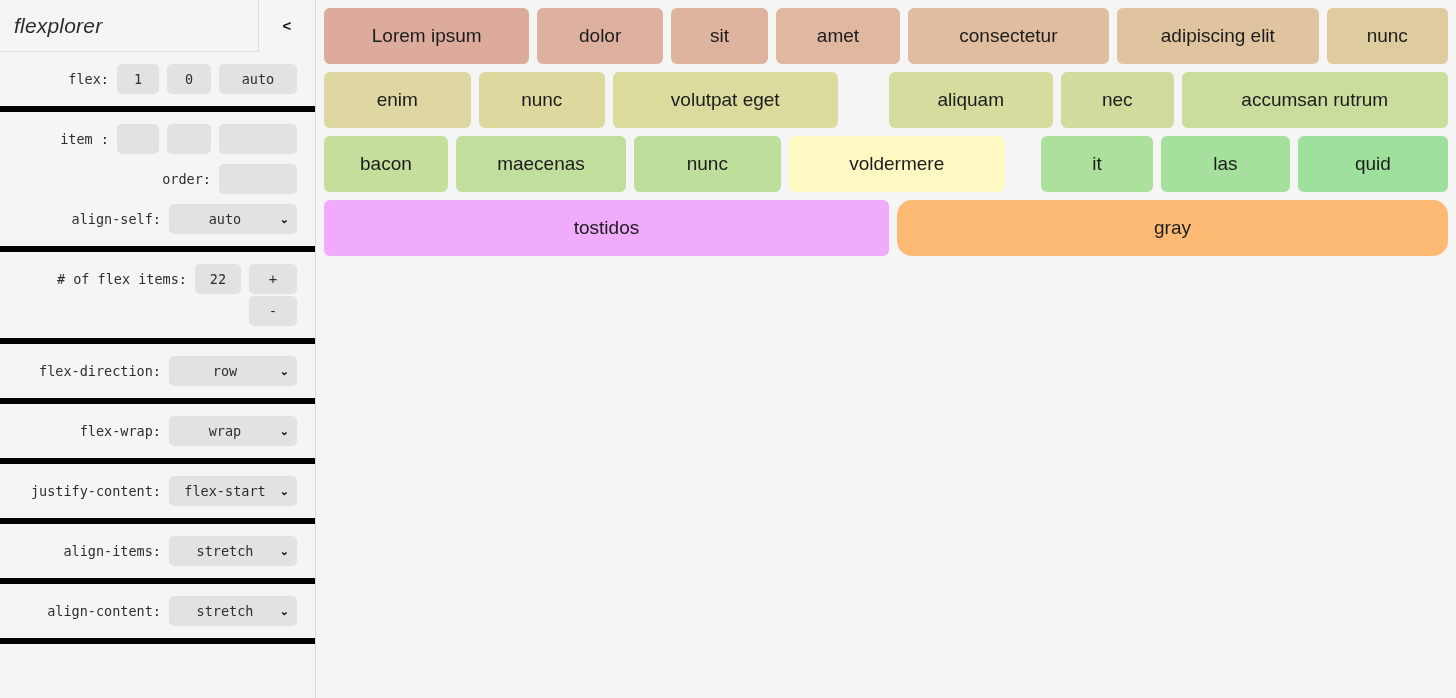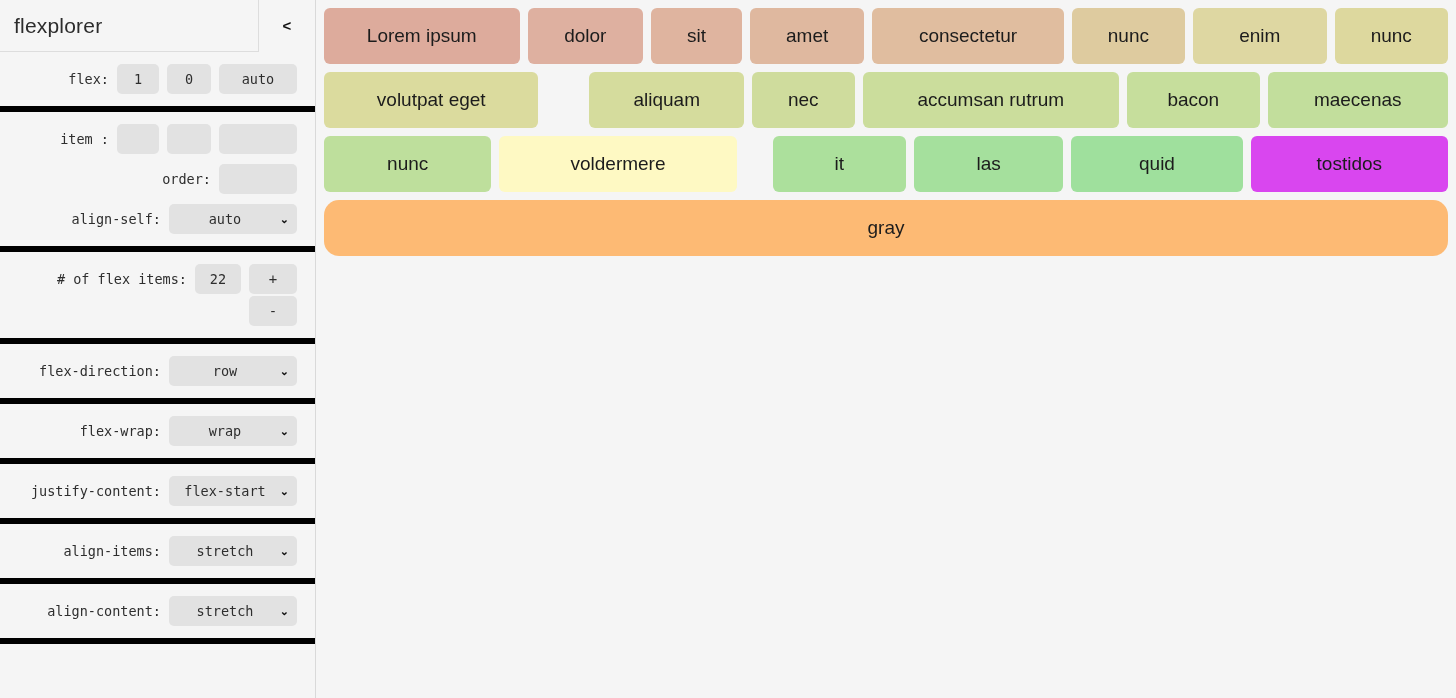--- a/index.html
+++ b/index.html
@@ -35,20 +35,21 @@
     align-items: center;
     border-bottom: 1px solid #dddddd;
   }
   .sb-title {
     flex: 1 1 auto;
     padding-left: 14px;
     font-size: 21px;
     color: #2c2c2c;
     font-family: "Liberation Sans", sans-serif;
     letter-spacing: .2px;
+    font-style: italic;
   }
   .sb-collapse {
     width: 57px;
     height: 52px;
     border-left: 1px solid #dddddd;
     display: flex;
     align-items: center;
     justify-content: center;
     cursor: pointer;
     font-size: 15px;
@@ -264,20 +265,23 @@
         </div>
         <div class="flex-item" style="background: rgb(223, 180, 159); flex-basis: 80px;">
           <span>sit</span>
         </div>
         <div class="flex-item" style="background: rgb(223, 184, 159); flex-basis: 106px;">
           <span>amet</span>
         </div>
         <div class="flex-item" style="background: rgb(224, 189, 159); flex-basis: 184px;">
           <span>consectetur</span>
         </div>
+        <div class="flex-item" style="background: rgb(224, 196, 159); flex-basis: 184px;">
+          <span>adipiscing elit</span>
+        </div>
         <div class="flex-item" style="background: rgb(222, 203, 159); flex-basis: 104px;">
           <span>nunc</span>
         </div>
         <div class="flex-item" style="background: rgb(222, 215, 162); flex-basis: 126px;">
           <span>enim</span>
         </div>
         <div class="flex-item" style="background: rgb(221, 216, 158); flex-basis: 106px;">
           <span>nunc</span>
         </div>
         <div class="flex-item" style="background: rgb(219, 219, 158); flex-basis: 204px;">
@@ -306,21 +310,21 @@
         </div>
         <div class="flex-item" style="background: rgb(172, 224, 156); flex-basis: 112px; margin-left: 28px;">
           <span>it</span>
         </div>
         <div class="flex-item" style="background: rgb(165, 224, 157); flex-basis: 128px;">
           <span>las</span>
         </div>
         <div class="flex-item" style="background: rgb(159, 224, 157); flex-basis: 150px;">
           <span>quid</span>
         </div>
-        <div class="flex-item" style="background: #d946ef; flex-basis: 176px;">
+        <div class="flex-item" style="background: #f0abfc; flex-basis: 176px;">
           <span>tostidos</span>
         </div>
         <div class="flex-item" style="background: #fdba74; flex-basis: 162px; border-radius: 15px;">
           <span>gray</span>
         </div>
       </div>
   </main>
 
 </div>
 

